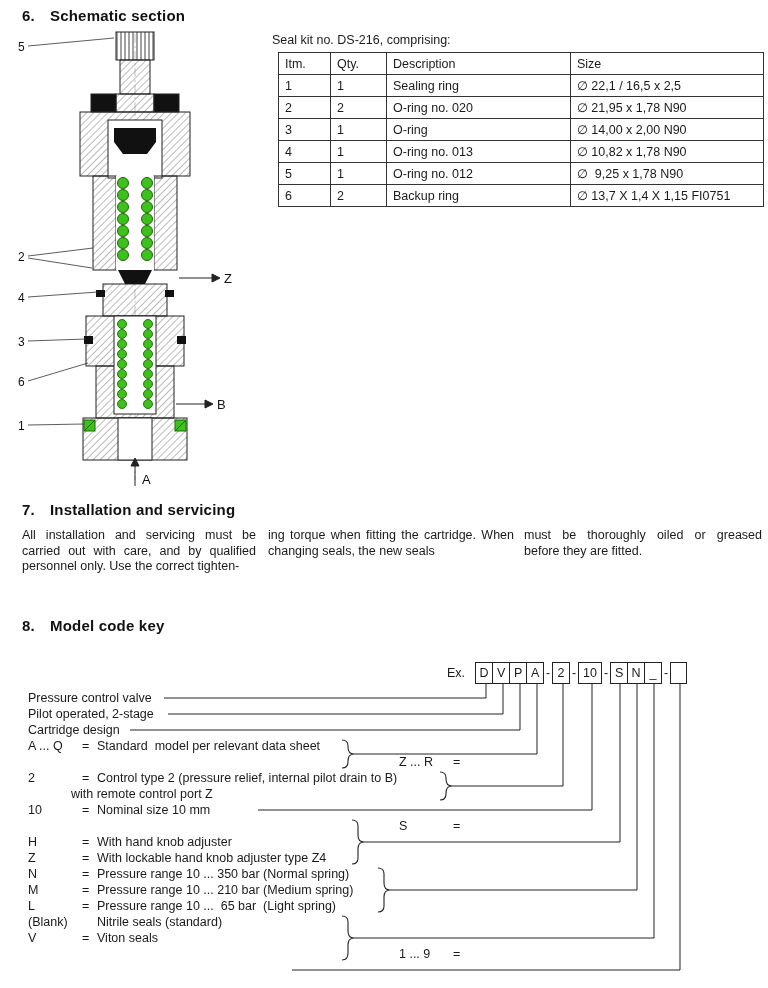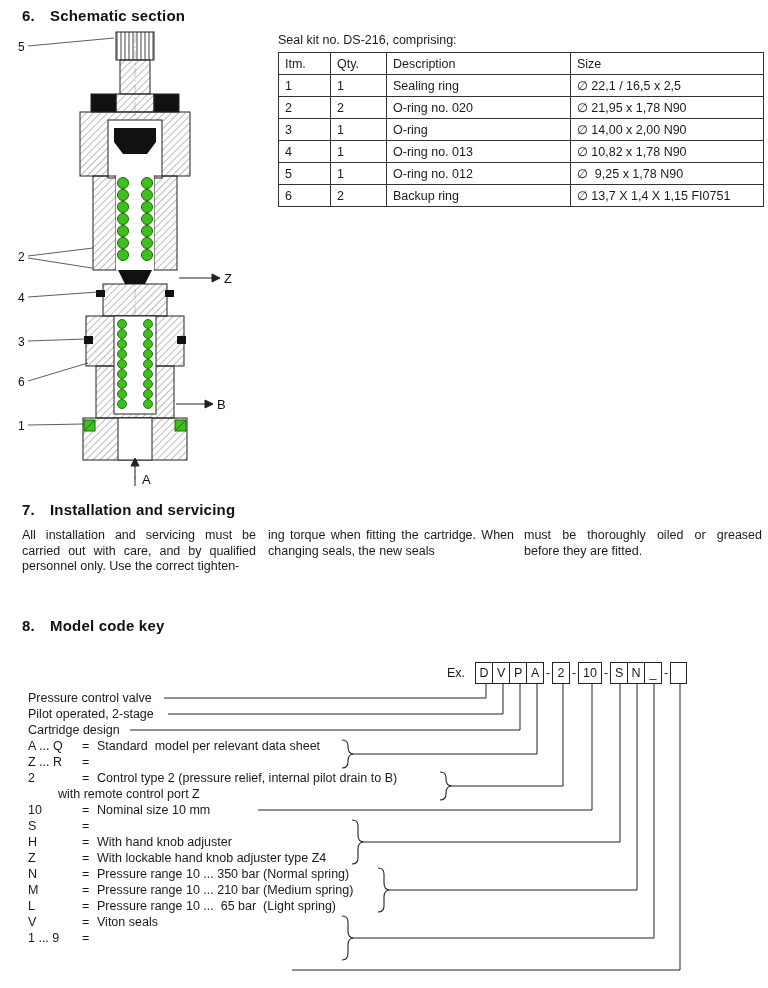--- a/index.html
+++ b/index.html
@@ -4,21 +4,21 @@
 <style>
   * { margin: 0; padding: 0; box-sizing: border-box; }
   html, body { background: #fff; }
   body { font-family: "Liberation Sans", sans-serif; color: #1a1a1a; }
   .page { position: relative; width: 768px; height: 988px; background: #fff; overflow: hidden; }
 
   .heading { position: absolute; display: flex; font-size: 15px; font-weight: bold; color: #111; letter-spacing: 0.2px; }
   .heading .hnum { width: 28px; }
 
   
-  .tbl-caption { position: absolute; left: 278px; top: 33px; font-size: 12.5px; }
+  .tbl-caption { position: absolute; left: 272px; top: 33px; font-size: 12.5px; }
   table.sealkit { position: absolute; left: 278px; top: 52px; border-collapse: collapse; font-size: 12.5px; padding-left: 40px; }
   table.sealkit th, table.sealkit td {
     border: 1px solid #333; font-weight: normal; text-align: left;
     padding: 0 0 0 6px; height: 22px; white-space: pre; vertical-align: middle;
   }
   .col-itm { width: 52px; } .col-qty { width: 56px; } .col-desc { width: 184px; } .col-size { width: 193px; }
 
   
   .schematic { position: absolute; left: 8px; top: 28px; width: 250px; height: 462px; }
   .schematic svg text { font-family: "Liberation Sans", sans-serif; fill: #111; }
@@ -34,25 +34,25 @@
   .codebar .ex { margin-right: 10px; }
   .cbox { display: inline-flex; align-items: center; justify-content: center;
           width: 18px; height: 22px; border: 1px solid #222; background: #fff; }
   .cbox + .cbox { margin-left: -1px; }
   .cbox.wide { width: 24px; }
   .cbox.last { width: 17px; }
   .cdash { display: inline-block; width: 8px; text-align: center; }
 
   
   .keyrows { position: absolute; left: 28px; top: 690px; width: 440px; font-size: 12.5px; }
-  .krow { display: flex; height: 16px; line-height: 16px; white-space: pre; }
+  .krow { display: flex; height: 16px; line-height: 16px; white-space: pre; justify-content: flex-end; }
   .kcode { width: 54px; flex: 0 0 54px; }
   .keq   { width: 15px; flex: 0 0 15px; }
   .ktext { flex: 1; }
-  .krow.kcont .ktext { margin-left: 30px; }
+  .krow.kcont .ktext { margin-left: 43px; }
 
   .keylines { position: absolute; left: 0; top: 655px; width: 768px; height: 333px; pointer-events: none; }
 </style>
 </head>
 <body>
 
 <div class="page">
 
   <div class="heading" style="left:22px; top:7px;">
     <span class="hnum">6.</span>
@@ -303,20 +303,25 @@
       <span class="kcode">M</span>
       <span class="keq">=</span>
       <span class="ktext">Pressure range 10 ... 210 bar (Medium spring)</span>
     </div>
     <div class="krow">
       <span class="kcode">L</span>
       <span class="keq">=</span>
       <span class="ktext">Pressure range 10 ...  65 bar  (Light spring)</span>
     </div>
     <div class="krow">
+      <span class="kcode">(Blank)</span>
+      <span class="keq"></span>
+      <span class="ktext">Nitrile seals (standard)</span>
+    </div>
+    <div class="krow">
       <span class="kcode">V</span>
       <span class="keq">=</span>
       <span class="ktext">Viton seals</span>
     </div>
     <div class="krow">
       <span class="kcode">1 ... 9</span>
       <span class="keq">=</span>
     </div>
   </div>
 

